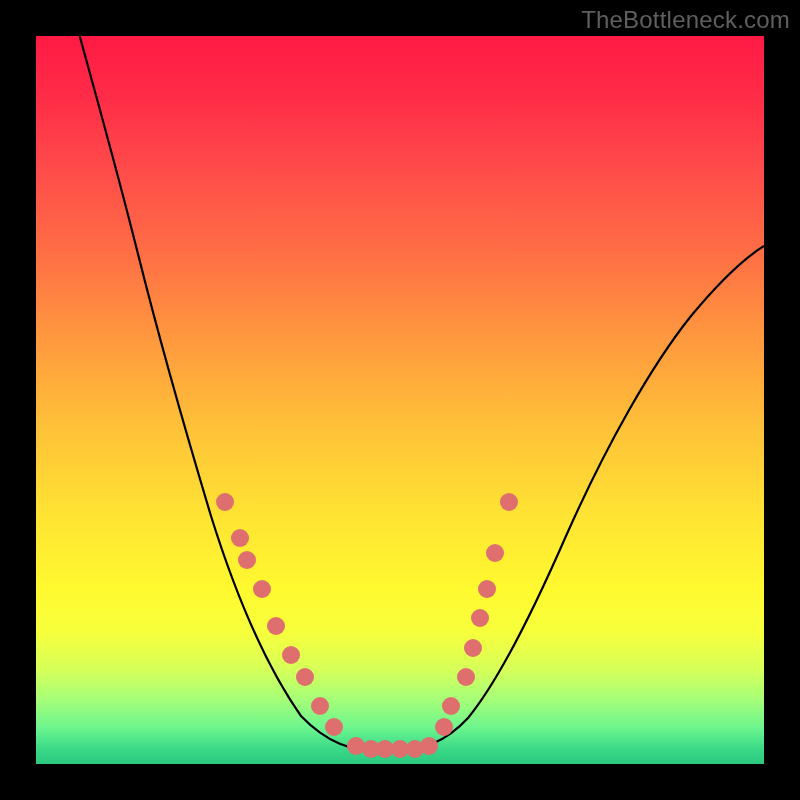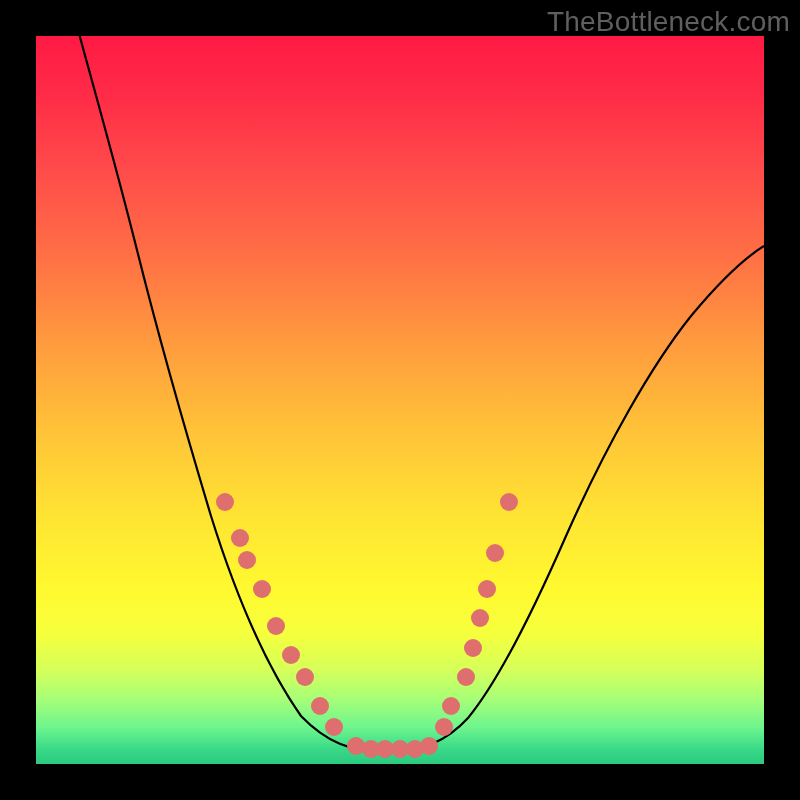--- a/index.html
+++ b/index.html
@@ -41,21 +41,21 @@
       #6df58e 95%,
       #39d987 98%,
       #2bc97f 100%
     );
   }
   .watermark {
     position: absolute;
     top: 6px;
     right: 10px;
     color: #5f5f5f;
-    font-size: 28px;
+    font-size: 24px;
     letter-spacing: 0.2px;
     font-weight: 400;
     text-align: right;
   }
   svg.curve {
     position: absolute;
     left: 0;
     top: 0;
   }
 </style>

